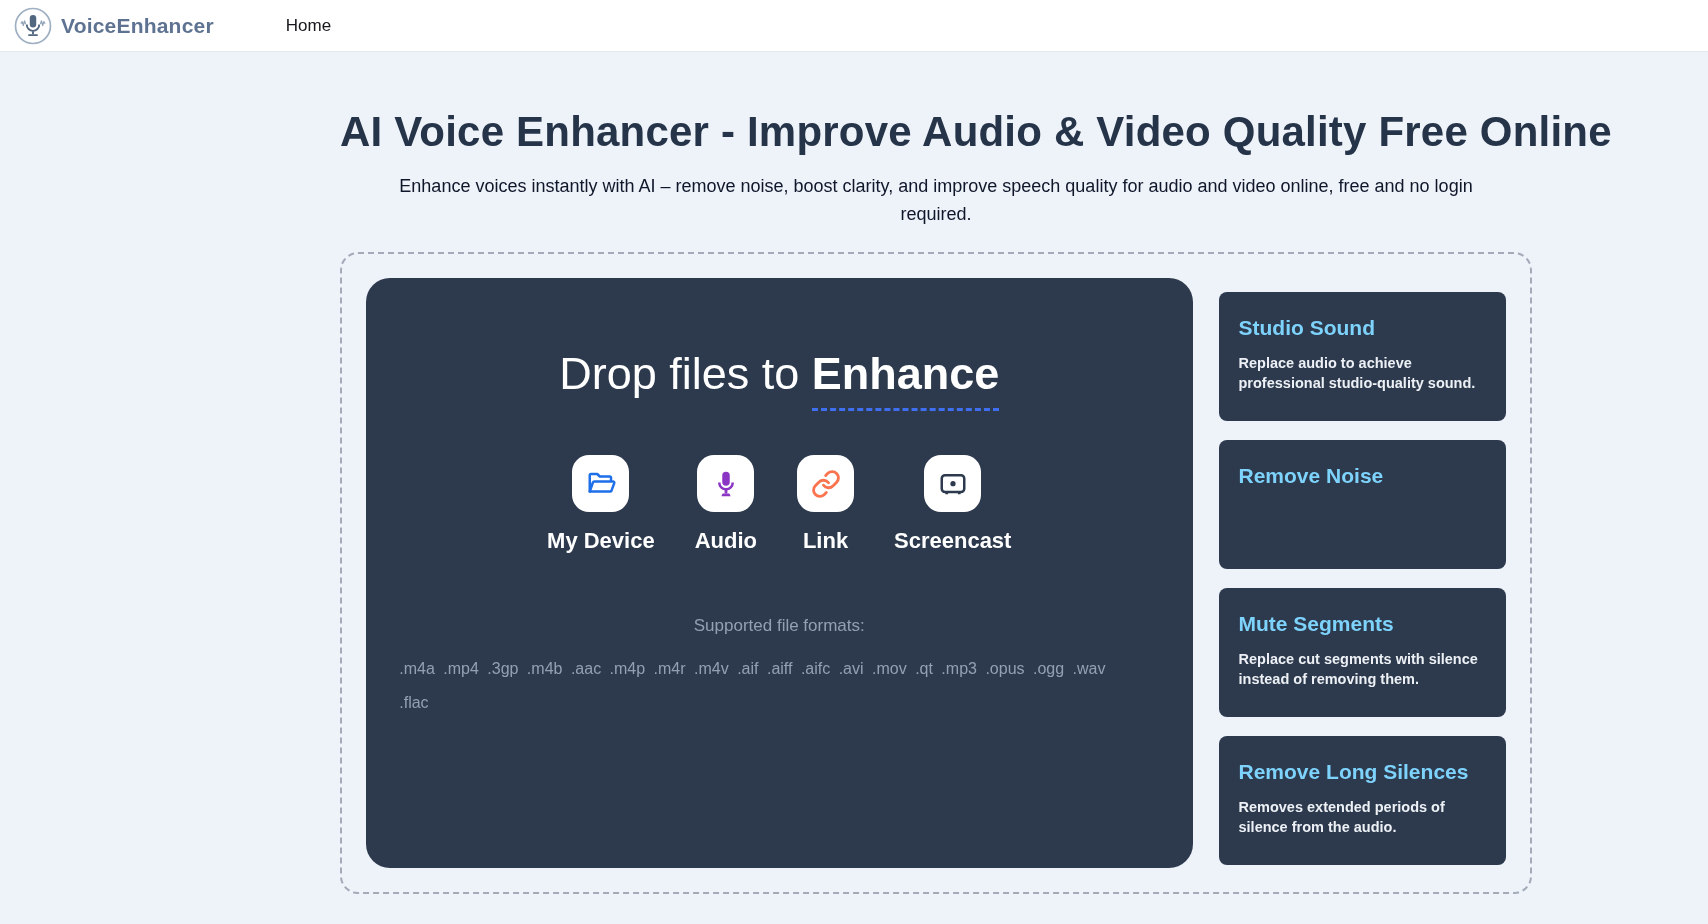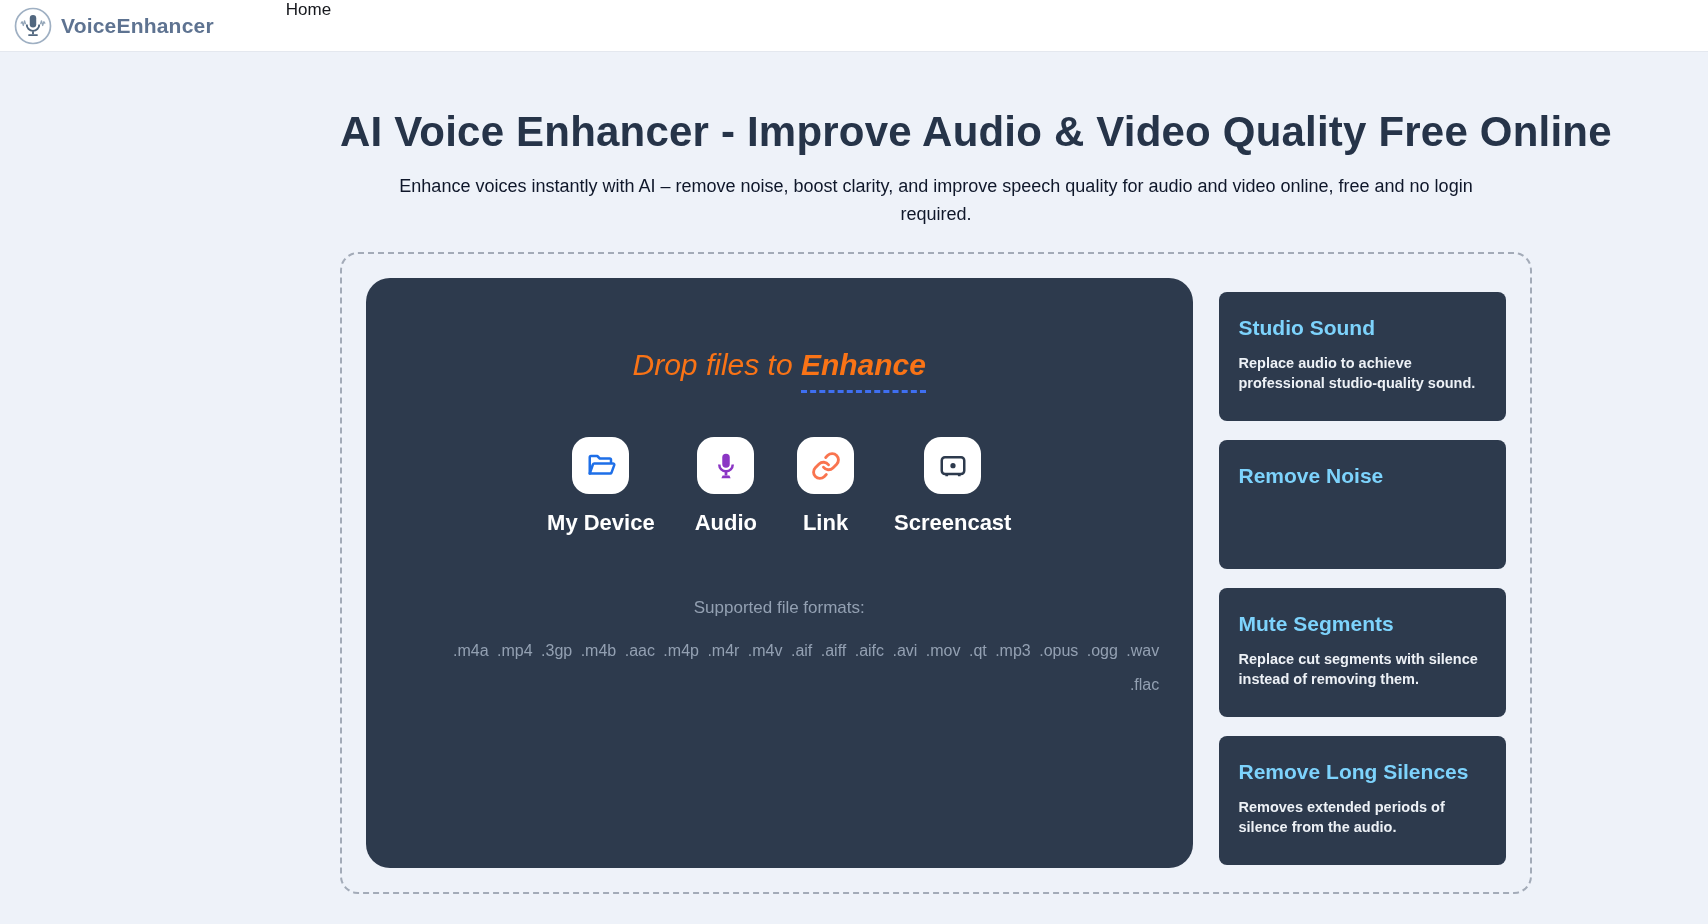--- a/index.html
+++ b/index.html
@@ -8,21 +8,21 @@
     width: 1708px; height: 924px;
     background: #eef2f9;
     font-family: "Liberation Sans", "DejaVu Sans", sans-serif;
     overflow: hidden;
   }
 
   
   .nav {
     height: 52px; background: #ffffff;
     border-bottom: 1px solid #e4e8ef;
-    display: flex; 
+    display: flex; align-items: center;
     padding: 0 14px;
   }
   .brand { display: flex; align-items: center; gap: 9px; cursor: pointer; }
   .brand-name { font-size: 21px; font-weight: 700; color: #5e7391; letter-spacing: 0.2px; }
   .nav-home {
     margin-left: 72px; font-size: 17px; color: #15171c;
     font-weight: 500; cursor: pointer; text-decoration: none;
   }
 
   
@@ -51,39 +51,39 @@
 
   
   .drop-panel {
     width: 828px; height: 590px;
     background: #2d3a4d;
     border-radius: 24px;
     display: flex; flex-direction: column; align-items: center;
     padding-top: 70px;
     cursor: pointer;
   }
-  .drop-headline { color: #f97316; font-size: 30px; font-weight: 400; font-style: italic; }
+  .drop-headline { color: #ffffff; font-size: 45px; font-weight: 400; }
   .drop-headline .hl {
     font-weight: 700;
     border-bottom: 3px dashed #3f6ff0;
     padding-bottom: 9px;
   }
   .sources { display: flex; gap: 40px; margin-top: 55px; align-items: flex-start; }
   .source { display: flex; flex-direction: column; align-items: center; cursor: pointer; }
   .tile {
     width: 57px; height: 57px; background: #ffffff;
     border-radius: 17px;
     display: flex; align-items: center; justify-content: center;
   }
   .tile svg { width: 30px; height: 30px; }
   .source-label { margin-top: 16px; font-size: 22px; font-weight: 700; color: #ffffff; }
 
   .formats-label { margin-top: 62px; font-size: 17px; color: #93a0b2; }
   .formats {
-    margin-top: 16px; width: 760px; text-align: right;
+    margin-top: 16px; width: 760px; text-align: left;
     font-size: 16px; line-height: 34px; color: #93a0b2;
     word-spacing: 4px;
   }
 
   
   .features { width: 288px; display: flex; flex-direction: column; gap: 19px; padding-top: 14px; }
   .card {
     background: #2d3a4d; border-radius: 8px;
     height: 129px; padding: 24px 20px 18px 20px;
   }

